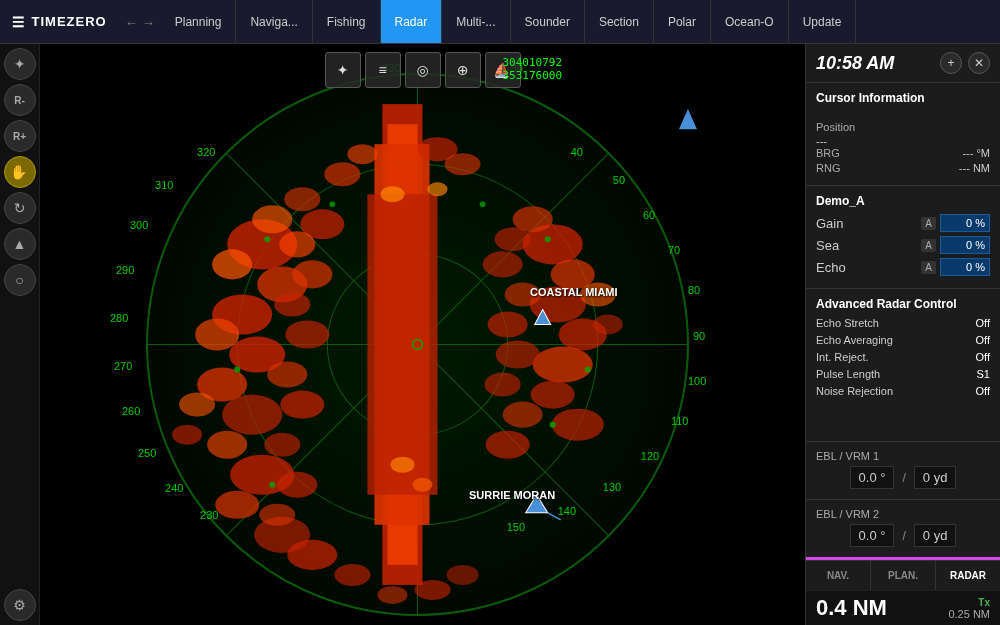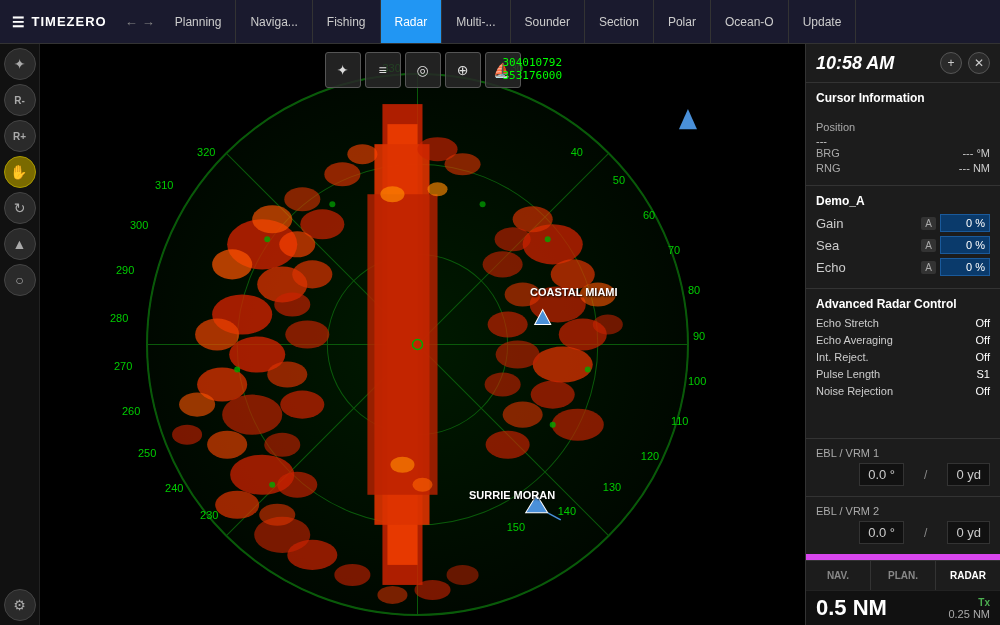--- a/index.html
+++ b/index.html
@@ -260,22 +260,22 @@
       justify-content: space-between;
       margin-bottom: 5px;
       font-size: 11px;
     }
     .adv-label { color: #ccc; }
     .adv-val { color: #fff; padding-left: 40px; }
     .ebl-title { color: #aaa; font-size: 11px; margin-bottom: 4px; }
     .ebl-value-row {
       display: flex;
       align-items: center;
-      justify-content: flex-end;
-      gap: 20px;
+      justify-content: center;
+      gap: 8px;
       margin-bottom: 2px;
     }
     .ebl-val {
       background: #111;
       border: 1px solid #333;
       color: #ccc;
       font-size: 13px;
       padding: 3px 8px;
       text-align: center;
     }
@@ -587,36 +587,36 @@
 
     <div id="ebl-section-1" style="padding:8px 10px;border-bottom:1px solid #333;">
       <div class="ebl-title">EBL / VRM 1</div>
       <div class="ebl-value-row">
         <span class="ebl-val">0.0 °</span>
         <span class="ebl-sep">/</span>
         <span class="ebl-val">0 yd</span>
       </div>
     </div>
 
-    <div id="ebl-section-2" style="padding:8px 10px;border-bottom:6px solid #d946ef;">
+    <div id="ebl-section-2" style="padding:8px 10px;border-bottom:3px solid #d946ef;">
       <div class="ebl-title">EBL / VRM 2</div>
       <div class="ebl-value-row">
         <span class="ebl-val">0.0 °</span>
         <span class="ebl-sep">/</span>
         <span class="ebl-val">0 yd</span>
       </div>
     </div>
 
     <div id="bottom-nav">
       <div class="bottom-nav-btn">NAV.</div>
       <div class="bottom-nav-btn">PLAN.</div>
       <div class="bottom-nav-btn active" style="color:#fff;">RADAR</div>
     </div>
 
     <div id="scale-bar">
-      <span id="scale-value">0.5 NM</span>
+      <span id="scale-value">0.4 NM</span>
       <div id="tx-info">
         <div id="tx-label">Tx</div>
         <div id="tx-range">0.25 NM</div>
       </div>
     </div>
   </div>
 </div>
 
 </body></html>

